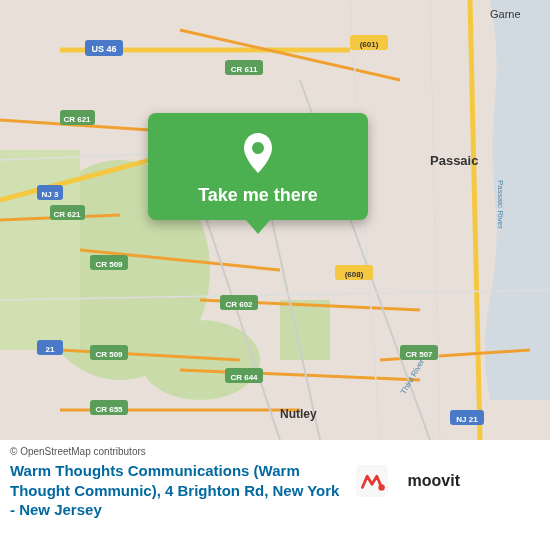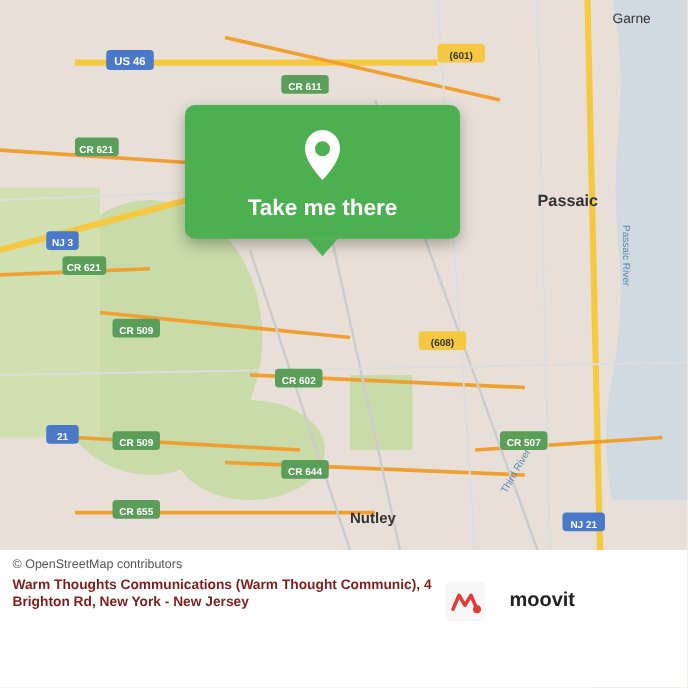--- a/index.html
+++ b/index.html
@@ -17,21 +17,21 @@
     .map-bg {
       width: 100%;
       height: 100%;
       position: absolute;
       top: 0; left: 0;
     }
 
     
     .map-popup {
       position: absolute;
-      top: 84px;
+      top: 113px;
       left: 148px;
       width: 220px;
       background: #4CAF50;
       border-radius: 8px;
       padding: 16px 20px 14px;
       display: flex;
       flex-direction: column;
       align-items: center;
       box-shadow: 0 4px 12px rgba(0,0,0,0.3);
       cursor: pointer;
@@ -83,23 +83,23 @@
       align-items: flex-start;
       justify-content: space-between;
     }
 
     .location-info {
       flex: 1;
       padding-right: 10px;
     }
 
     .location-title {
-      font-size: 11px;
+      font-size: 15px;
       font-weight: bold;
-      color: #7f1d1d;
+      color: #0369a1;
       line-height: 1.3;
     }
 
     .moovit-logo {
       display: flex;
       align-items: center;
       gap: 20px;
       flex-shrink: 0;
       margin-top: 4px;
     }

